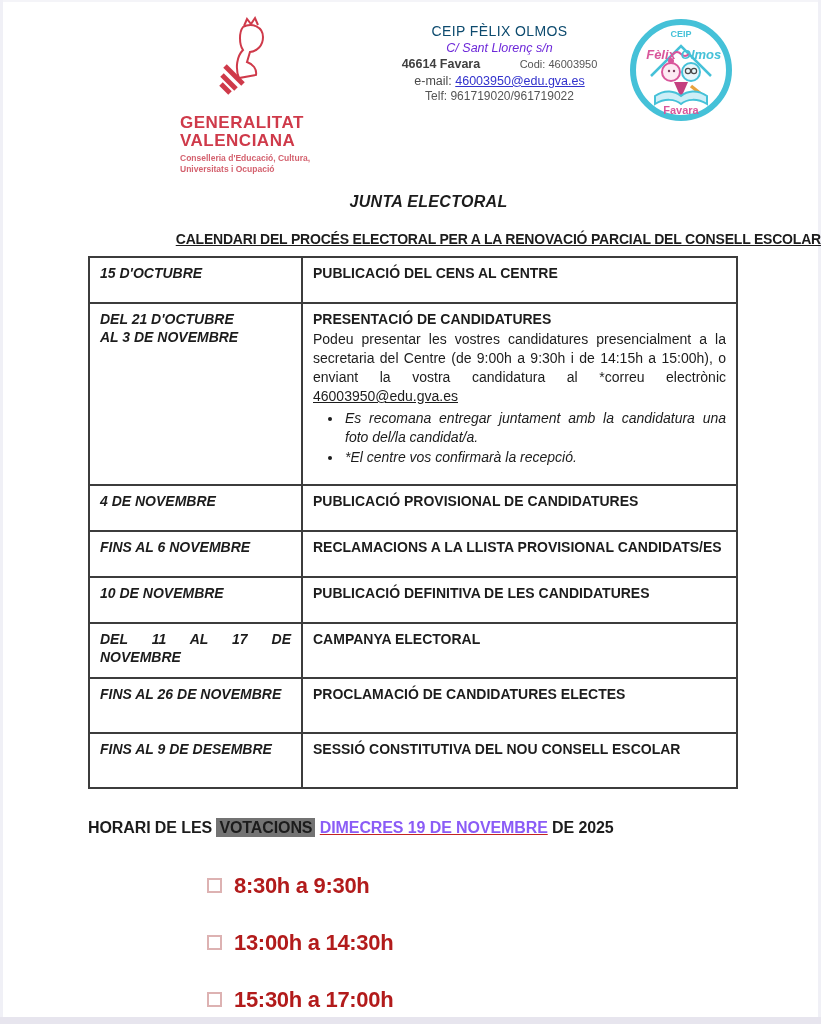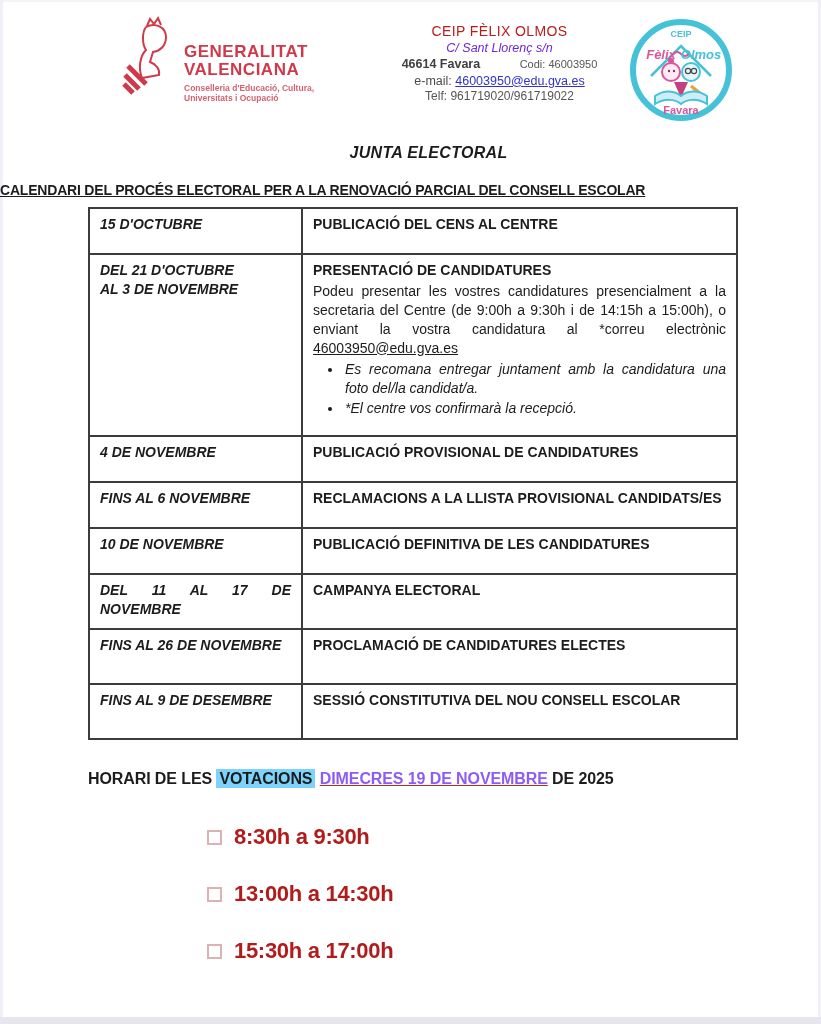--- a/index.html
+++ b/index.html
@@ -4,51 +4,51 @@
 <style>
   * { margin:0; padding:0; box-sizing:border-box; }
   body { background:#e9e9ef; font-family:"Liberation Sans", sans-serif; }
   .page {
     width:821px; height:1024px; background:#ffffff; margin:0 auto; position:relative;
     color:#1c1c1c; overflow:hidden;
     box-shadow: inset 0 -7px 0 #e7e5ee, inset 3px 0 0 #f0f0f6, inset -3px 0 0 #f0f0f6, inset 0 2px 0 #f4f4f8;
   }
   
   .header { display:flex; align-items:flex-start; padding:14px 86px 0 122px; }
-  .gva { display:flex; align-items:flex-end; width:250px; }
+  .gva { display:flex; align-items:center; width:250px;flex-direction:column; }
   .gva-text { margin-left:6px; padding-top:10px; }
   .gva-name { color:#cf3a4a; font-weight:bold; font-size:17px; line-height:1.04; letter-spacing:.5px; }
   .gva-sub { color:#d4626f; font-weight:bold; font-size:8.5px; line-height:1.25; margin-top:4px; width:140px; }
   .school-info { flex:1; text-align:center; font-size:12.5px; line-height:1.3; color:#4a4a4a; padding-top:8px; }
-  .school-name { font-size:14px; letter-spacing:.4px; color:#b91c1c; }
+  .school-name { font-size:14px; letter-spacing:.4px; color:#0c4a6e; }
   .school-addr { font-style:italic; font-weight:normal; color:#6d28d9; }
   .school-city b { color:#3f3f3f; }
   .school-code { font-size:11px; color:#555;margin-left:36px; }
   .email-link { color:#3232cc; text-decoration:underline; }
   .school-phone { font-size:12px; color:#555; }
   .school-logo { width:108px; height:112px; flex:0 0 auto; }
   
   .title { text-align:center; font-weight:bold; font-style:italic; font-size:16px; margin-top:18px; letter-spacing:.3px;padding-left:36px; }
-  .subtitle { text-align:left; font-weight:bold; font-size:14px; margin-top:20px; text-decoration:underline; letter-spacing:-0.2px; }
+  .subtitle { text-align:right; font-weight:bold; font-size:14px; margin-top:20px; text-decoration:underline; letter-spacing:-0.2px; }
   
   table.cal { border-collapse:collapse; margin:9px 0 0 88px; width:650px; table-layout:fixed; }
   table.cal td { border:2px solid #3c3c3c; vertical-align:top; padding:6px 10px 4px 10px; font-size:14px; font-weight:bold; line-height:1.35; }
   td.date { width:213px; font-style:italic; }
   td.date.just { text-align:justify; }
   tr.r-sm { height:46px; }
   tr.r-md { height:55px; }
   tr.r-lg { height:182px; }
   tr.green td { background:#1de21d; }
   .event-para { font-weight:normal; text-align:justify; margin-top:2px; }
   .event-para .email-inline { text-decoration:underline; color:#1c1c1c; }
   ul.event-bullets { margin:3px 0 0 30px; }
   ul.event-bullets li { font-weight:normal; font-style:italic; text-align:justify; padding-left:2px; margin-bottom:1px; }
   
   .horari { margin:30px 0 0 88px; font-weight:bold; font-size:16px; letter-spacing:-0.1px; }
-  .hl-green { background:#7dd3fc; padding:1px 3px; }
+  .hl-green { background:#737373; padding:1px 3px; }
   .red-underline { color:#8b5cf6; text-decoration:underline; text-decoration-color:#c42222; }
   .slots { margin:36px 0 0 207px; }
   .slot { display:flex; align-items:center; margin-bottom:31px; }
   .checkbox { width:15px; height:15px; border:2px solid #ddb2b2; margin-right:12px; flex:0 0 auto; }
   .slot-label { color:#b21b1b; font-weight:bold; font-size:22px; letter-spacing:-0.3px; }
 </style>
 </head>
 <body>
 
 <div class="page">

